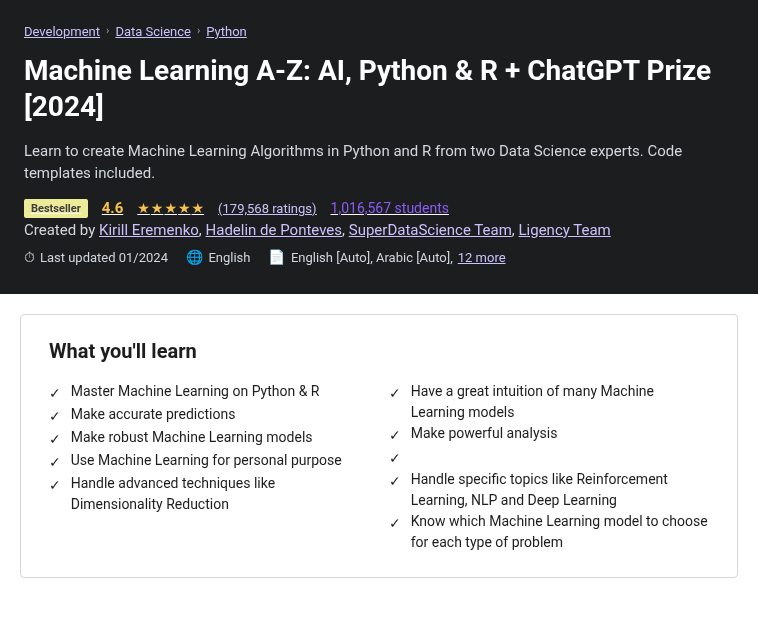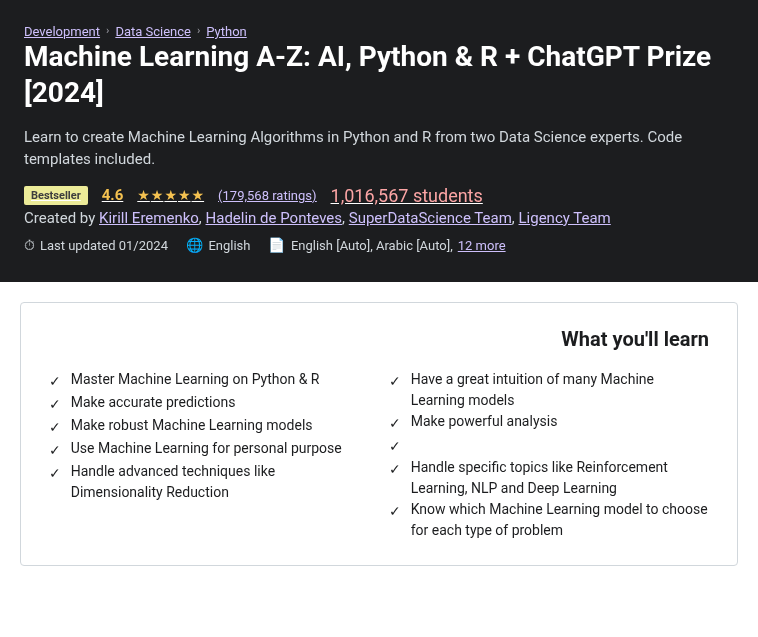--- a/index.html
+++ b/index.html
@@ -14,20 +14,21 @@
     .hero {
       background: #1c1d1f;
       color: #fff;
       padding: 24px 24px 28px 24px;
     }
 
     .breadcrumb {
       display: flex;
       gap: 6px;
       font-size: 13px;
+      margin-bottom: 14px;
       color: #cec0fc;
     }
     .breadcrumb-item {
       color: #cec0fc;
       text-decoration: underline;
       cursor: pointer;
     }
     .breadcrumb-separator {
       color: #9e9ea7;
       font-size: 11px;
@@ -83,22 +84,22 @@
       color: #f4c150;
       font-size: 14px;
     }
     .rating-count {
       color: #cec0fc;
       font-size: 13px;
       text-decoration: underline;
       cursor: pointer;
     }
     .students-count {
-      color: #fca5a5;
-      font-size: 18px;
+      color: #8b5cf6;
+      font-size: 14px;
       text-align: center;
     }
 
     .creators-row {
       font-size: 15px;
       color: #d1d7dc;
       margin-bottom: 10px;
     }
     .creator-link {
       color: #cec0fc;
@@ -136,21 +137,20 @@
       border: 1px solid #d1d7dc;
       border-radius: 4px;
       padding: 24px 28px;
     }
 
     .learn-title {
       font-size: 20px;
       font-weight: 700;
       color: #1c1d1f;
       margin-bottom: 18px;
-      text-align: right;
     }
 
     .learn-grid {
       display: grid;
       grid-template-columns: 1fr 1fr;
       gap: 10px 20px;
     }
 
     .learn-item {
       display: flex;

